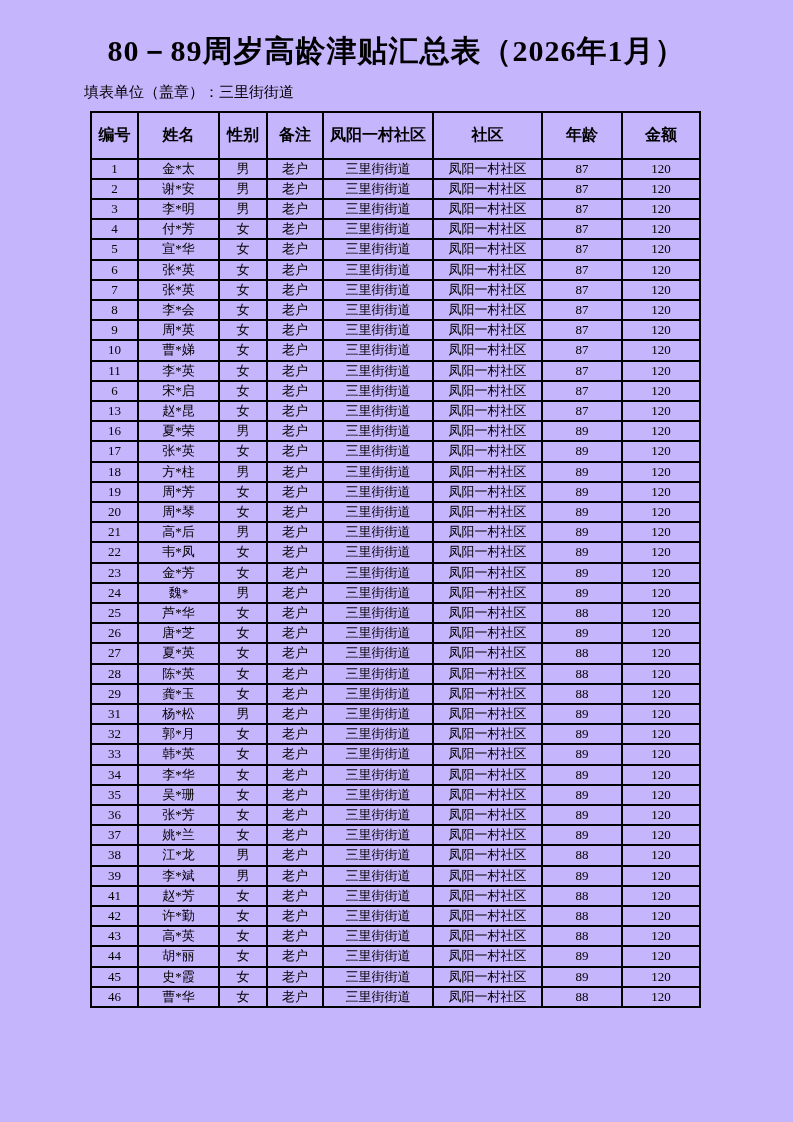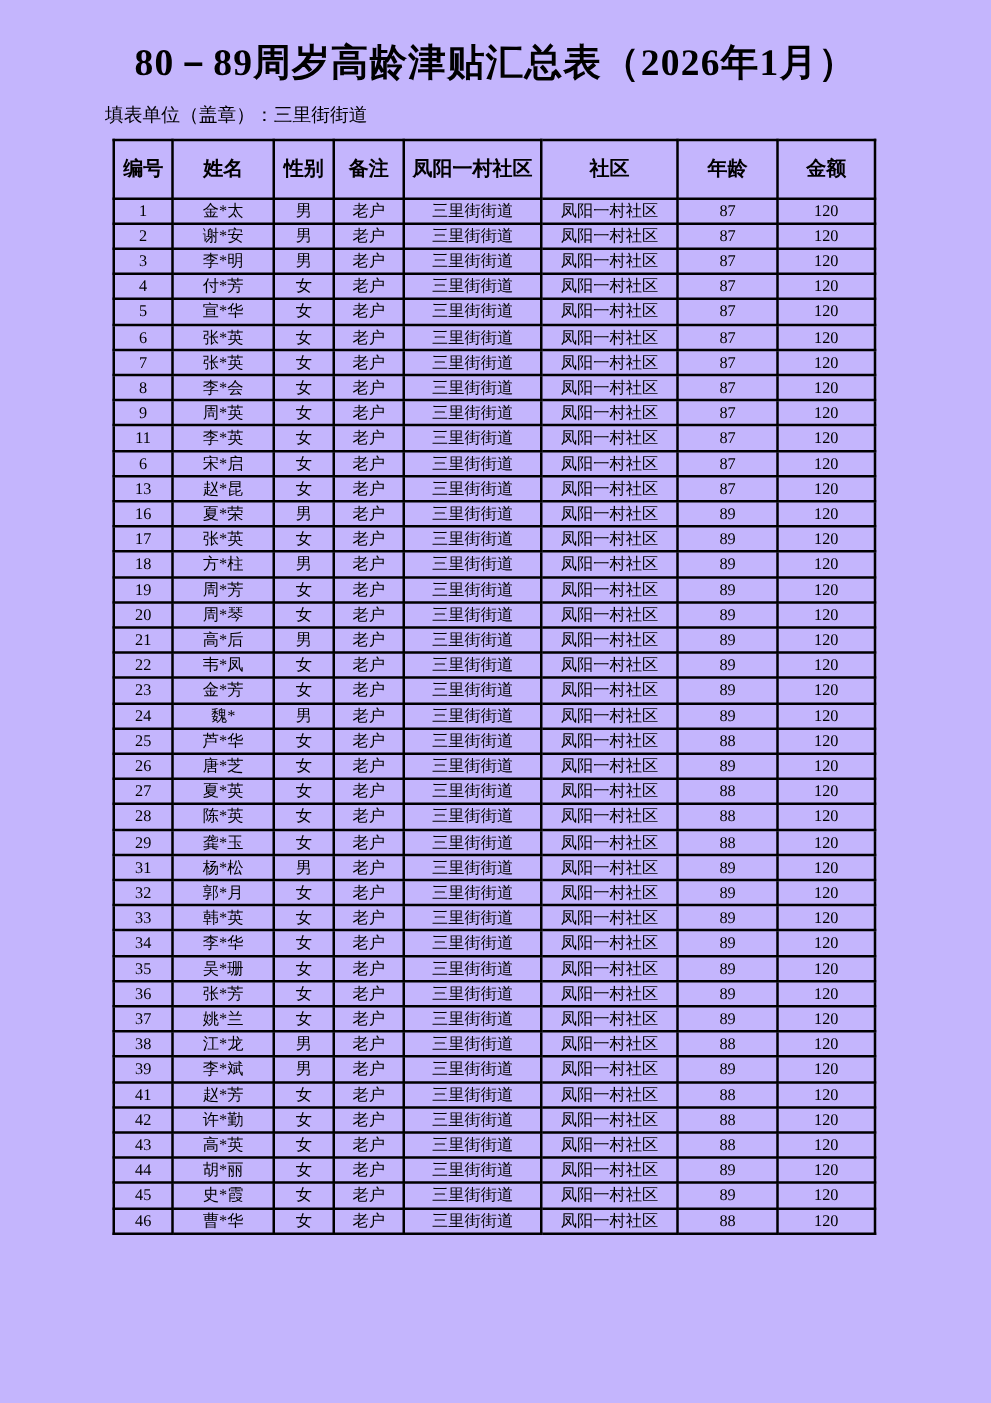--- a/index.html
+++ b/index.html
@@ -169,20 +169,30 @@
           <td>9</td>
           <td>周*英</td>
           <td>女</td>
           <td>老户</td>
           <td>三里街街道</td>
           <td>凤阳一村社区</td>
           <td>87</td>
           <td>120</td>
         </tr>
         <tr>
+          <td>10</td>
+          <td>曹*娣</td>
+          <td>女</td>
+          <td>老户</td>
+          <td>三里街街道</td>
+          <td>凤阳一村社区</td>
+          <td>87</td>
+          <td>120</td>
+        </tr>
+        <tr>
           <td>11</td>
           <td>李*英</td>
           <td>女</td>
           <td>老户</td>
           <td>三里街街道</td>
           <td>凤阳一村社区</td>
           <td>87</td>
           <td>120</td>
         </tr>
         <tr>

